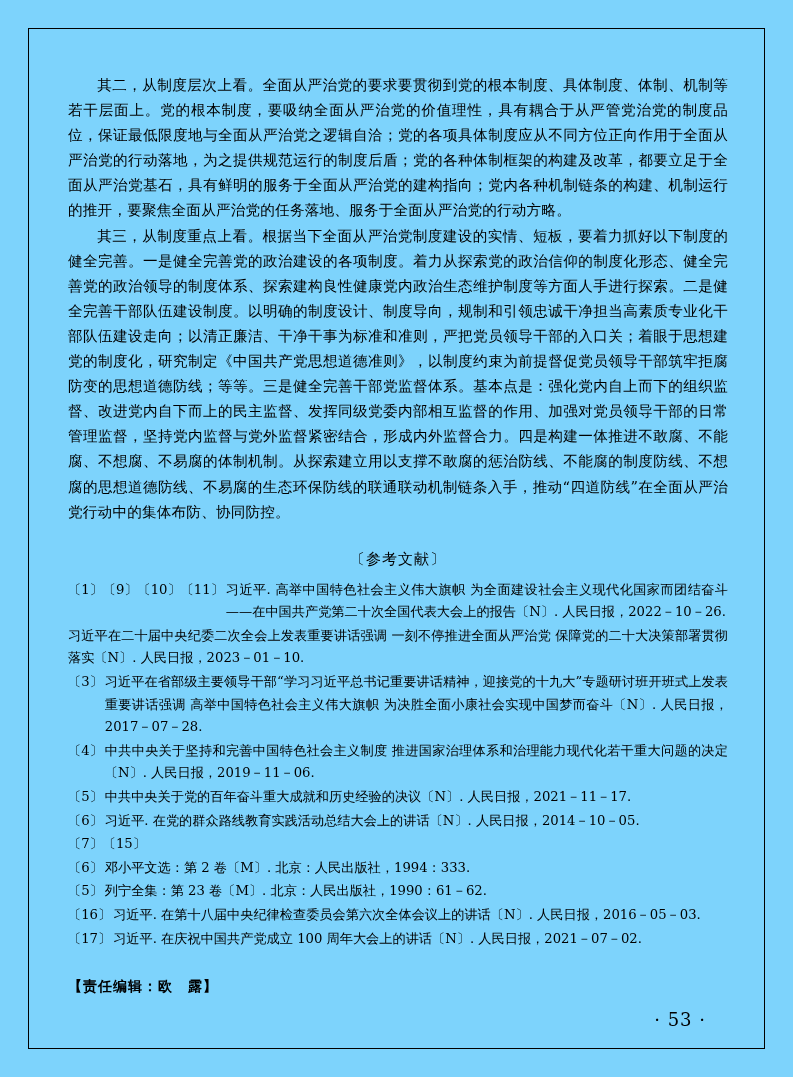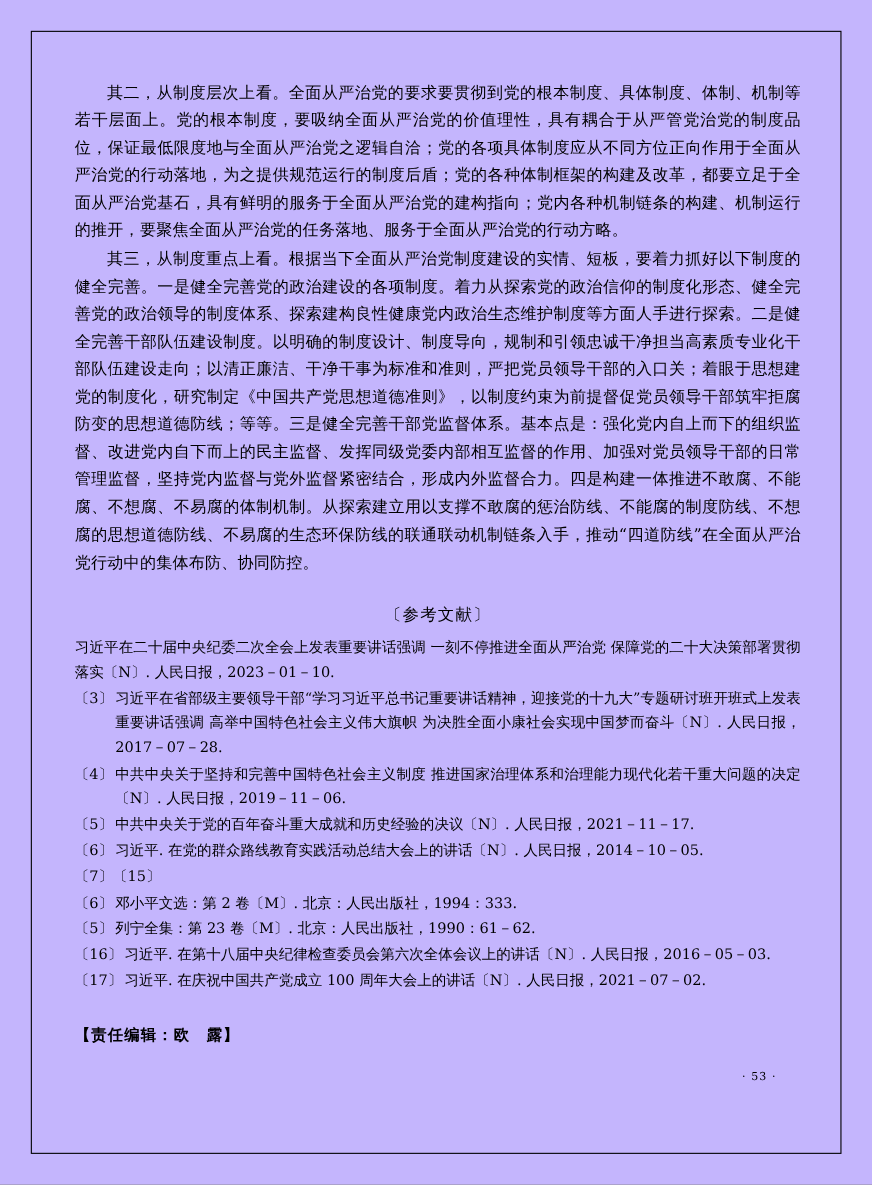--- a/index.html
+++ b/index.html
@@ -3,21 +3,21 @@
 <meta charset="utf-8">
 <style>
   html, body {
     margin: 0;
     padding: 0;
     background: #8a8a8a;
   }
   .page {
     width: 793px;
     height: 1077px;
-    background: #c4b5fd;
+    background: #7dd3fc;
     position: relative;
     box-sizing: border-box;
     font-family: "DejaVu Serif", "Liberation Serif", serif;
     color: #000;
     overflow: hidden;
   }
   .frame {
     position: absolute;
     left: 28px;
     top: 28px;
@@ -68,41 +68,45 @@
   .editor {
     margin-top: 28px;
     text-align: left;
     font-size: 14px;
     font-weight: bold;
     letter-spacing: 1px;
     padding-right: 10px;
   }
   .pagenum {
     text-align: right;
-    font-size: 10px;
-    margin-top: 24px;
+    font-size: 18px;
+    margin-top: 13px;
     padding-right: 22px;
     letter-spacing: 1px;
   }
 </style>
 </head>
 <body>
 
 <div class="page">
   <div class="frame"></div>
 
   <div class="content">
 
     <p class="body">其二，从制度层次上看。全面从严治党的要求要贯彻到党的根本制度、具体制度、体制、机制等若干层面上。党的根本制度，要吸纳全面从严治党的价值理性，具有耦合于从严管党治党的制度品位，保证最低限度地与全面从严治党之逻辑自洽；党的各项具体制度应从不同方位正向作用于全面从严治党的行动落地，为之提供规范运行的制度后盾；党的各种体制框架的构建及改革，都要立足于全面从严治党基石，具有鲜明的服务于全面从严治党的建构指向；党内各种机制链条的构建、机制运行的推开，要聚焦全面从严治党的任务落地、服务于全面从严治党的行动方略。</p>
     <p class="body">其三，从制度重点上看。根据当下全面从严治党制度建设的实情、短板，要着力抓好以下制度的健全完善。一是健全完善党的政治建设的各项制度。着力从探索党的政治信仰的制度化形态、健全完善党的政治领导的制度体系、探索建构良性健康党内政治生态维护制度等方面人手进行探索。二是健全完善干部队伍建设制度。以明确的制度设计、制度导向，规制和引领忠诚干净担当高素质专业化干部队伍建设走向；以清正廉洁、干净干事为标准和准则，严把党员领导干部的入口关；着眼于思想建党的制度化，研究制定《中国共产党思想道德准则》，以制度约束为前提督促党员领导干部筑牢拒腐防变的思想道德防线；等等。三是健全完善干部党监督体系。基本点是：强化党内自上而下的组织监督、改进党内自下而上的民主监督、发挥同级党委内部相互监督的作用、加强对党员领导干部的日常管理监督，坚持党内监督与党外监督紧密结合，形成内外监督合力。四是构建一体推进不敢腐、不能腐、不想腐、不易腐的体制机制。从探索建立用以支撑不敢腐的惩治防线、不能腐的制度防线、不想腐的思想道德防线、不易腐的生态环保防线的联通联动机制链条入手，推动“四道防线”在全面从严治党行动中的集体布防、协同防控。</p>
 
     <div class="refs-title">〔参考文献〕</div>
 
     <div class="ref-list">
 
+      <div class="ref">
+        <span class="num">〔1〕〔9〕〔10〕〔11〕</span>
+        <span class="txt">习近平. 高举中国特色社会主义伟大旗帜 为全面建设社会主义现代化国家而团结奋斗——在中国共产党第二十次全国代表大会上的报告〔N〕. 人民日报，2022－10－26.</span>
+      </div>
 
       <div class="ref">
         <span class="txt">习近平在二十届中央纪委二次全会上发表重要讲话强调 一刻不停推进全面从严治党 保障党的二十大决策部署贯彻落实〔N〕. 人民日报，2023－01－10.</span>
       </div>
 
       <div class="ref">
         <span class="num">〔3〕</span>
         <span class="txt">习近平在省部级主要领导干部“学习习近平总书记重要讲话精神，迎接党的十九大”专题研讨班开班式上发表重要讲话强调 高举中国特色社会主义伟大旗帜 为决胜全面小康社会实现中国梦而奋斗〔N〕. 人民日报，2017－07－28.</span>
       </div>
 

